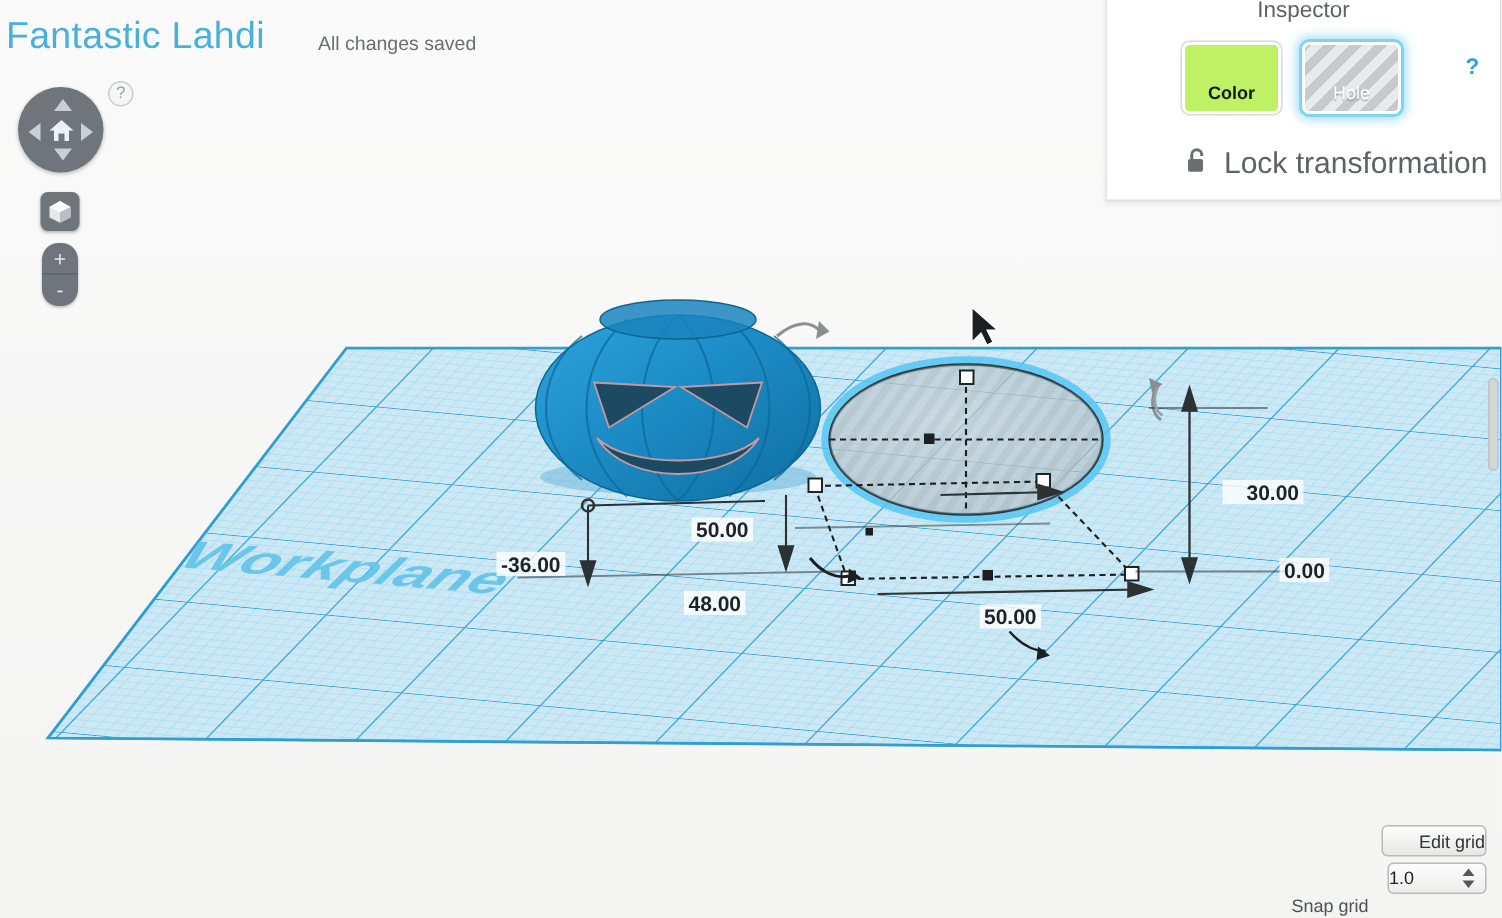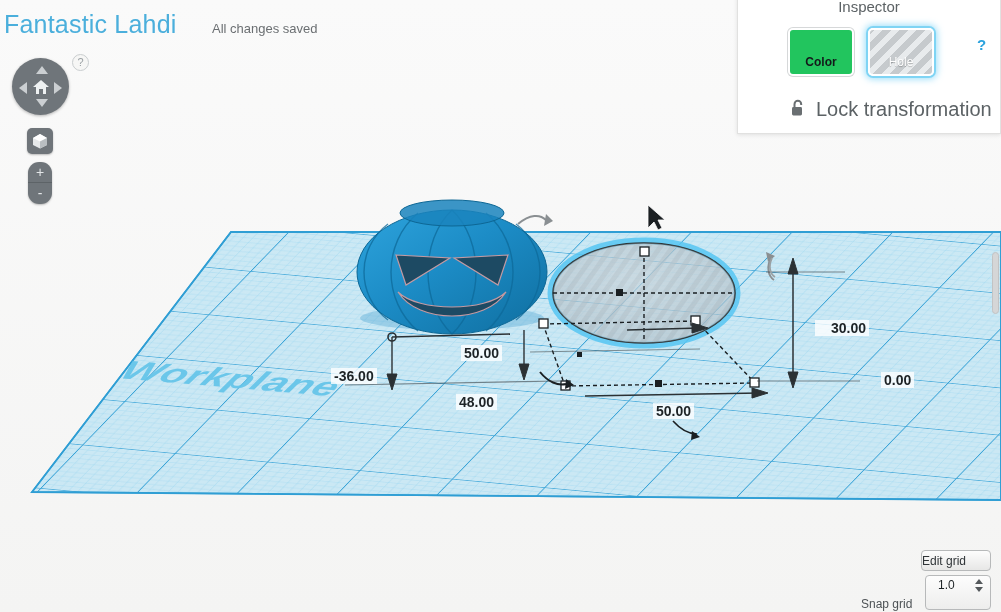--- a/index.html
+++ b/index.html
@@ -100,21 +100,21 @@
     text-align: center; font-size: 15px; color: #5c6265;
   }
   .swatches { position: absolute; left: 50px; top: 54px; display: flex; gap: 14px; }
   .swatch {
     position: relative; width: 66px; height: 48px;
     border-radius: 5px; border: 2px solid #ffffff;
     box-shadow: 0 0 0 1px #d6d8d9;
     display: flex; align-items: flex-end; justify-content: center;
     padding-bottom: 5px; cursor: pointer;
   }
-  .swatch-color { background: #22c55e; }
+  .swatch-color { background: #bef264; }
   .swatch-color span { color: #14181a; font-size: 12px; font-weight: bold; }
   .swatch-hole {
     background: repeating-linear-gradient(-45deg,#c6cacd 0 6px,#e8ebed 6px 12px);
     box-shadow: 0 0 0 2px #7fd4f4, 0 0 7px 3px rgba(120,210,245,.75);
   }
   .swatch-hole span { color: #ffffff; font-size: 12px; font-weight: normal; text-shadow: 0 1px 1px rgba(0,0,0,.25); }
 
   .lock-row {
     position: absolute; left: 52px; top: 124px;
     display: flex; align-items: center; gap: 10px;
@@ -123,35 +123,35 @@
 
   .inspector-help {
     position: absolute; left: 977px; top: 36px;
     color: #2ba2dd; font-size: 15px; font-weight: bold;
   }
 
   
   .edit-grid-btn {
     position: absolute; left: 921px; top: 550px;
     width: 70px; height: 21px;
-    font-size: 12px; color: #2f3437; text-align: left; line-height: 20px;
+    font-size: 12px; color: #2f3437; text-align: right; line-height: 20px;
     background: linear-gradient(180deg,#fdfdfd,#e7e7e6);
     border: 1px solid #b7b9ba; border-radius: 4px; cursor: pointer;
   }
   .snap-label {
     position: absolute; left: 861px; top: 581px;
     font-size: 12px; color: #4d5255; margin-top: 16px;
   }
   .snap-select {
     position: absolute; left: 925px; top: 575px;
-    width: 66px; height: 35px;
+    width: 66px; height: 21px;
     background: linear-gradient(180deg,#fdfdfd,#ededec);
     border: 1px solid #b7b9ba; border-radius: 4px;
     font-size: 12px; color: #1d2326;
-    padding-left: 12px; line-height: 19px; cursor: pointer;
+    padding-left: 0; line-height: 19px; cursor: pointer;
   }
   .snap-select .arrows {
     position: absolute; right: 7px; top: 3px;
     display: flex; flex-direction: column; gap: 3px; align-items: center;
   }
   .snap-select .arrows i { display:block; width:0; height:0; }
   .snap-select .arrows .up { border-left:4px solid transparent; border-right:4px solid transparent; border-bottom:5px solid #55595c; }
   .snap-select .arrows .dn { border-left:4px solid transparent; border-right:4px solid transparent; border-top:5px solid #55595c; }
 
   
@@ -303,21 +303,21 @@
 
       <g class="cursor-arrow">
         <polygon points="648,205 648,228 654,222 658,230 662,228 658,220 665,220" fill="#1b1f22" stroke="#ffffff" stroke-width="0.8"></polygon>
       </g>
     </svg>
 
     <div class="dim-label" style="left:331px; top:368px;">-36.00</div>
     <div class="dim-label" style="left:461px; top:345px;">50.00</div>
     <div class="dim-label" style="left:456px; top:356px;margin-top:38px;">48.00</div>
     <div class="dim-label" style="left:815px; top:320px;padding-left:16px;">30.00</div>
-    <div class="dim-label" style="left:853px; top:372px;margin-left:28px;">0.00</div>
+    <div class="dim-label" style="left:853px; top:372px;">0.00</div>
     <div class="dim-label" style="left:653px; top:403px;">50.00</div>
   </div>
 
   <div class="doc-title">Fantastic Lahdi</div>
   <div class="save-status">All changes saved</div>
 
   <div class="nav-cluster">
     <div class="viewcube">
       <i class="vc-arrow vc-up"></i>
       <i class="vc-arrow vc-down"></i>

